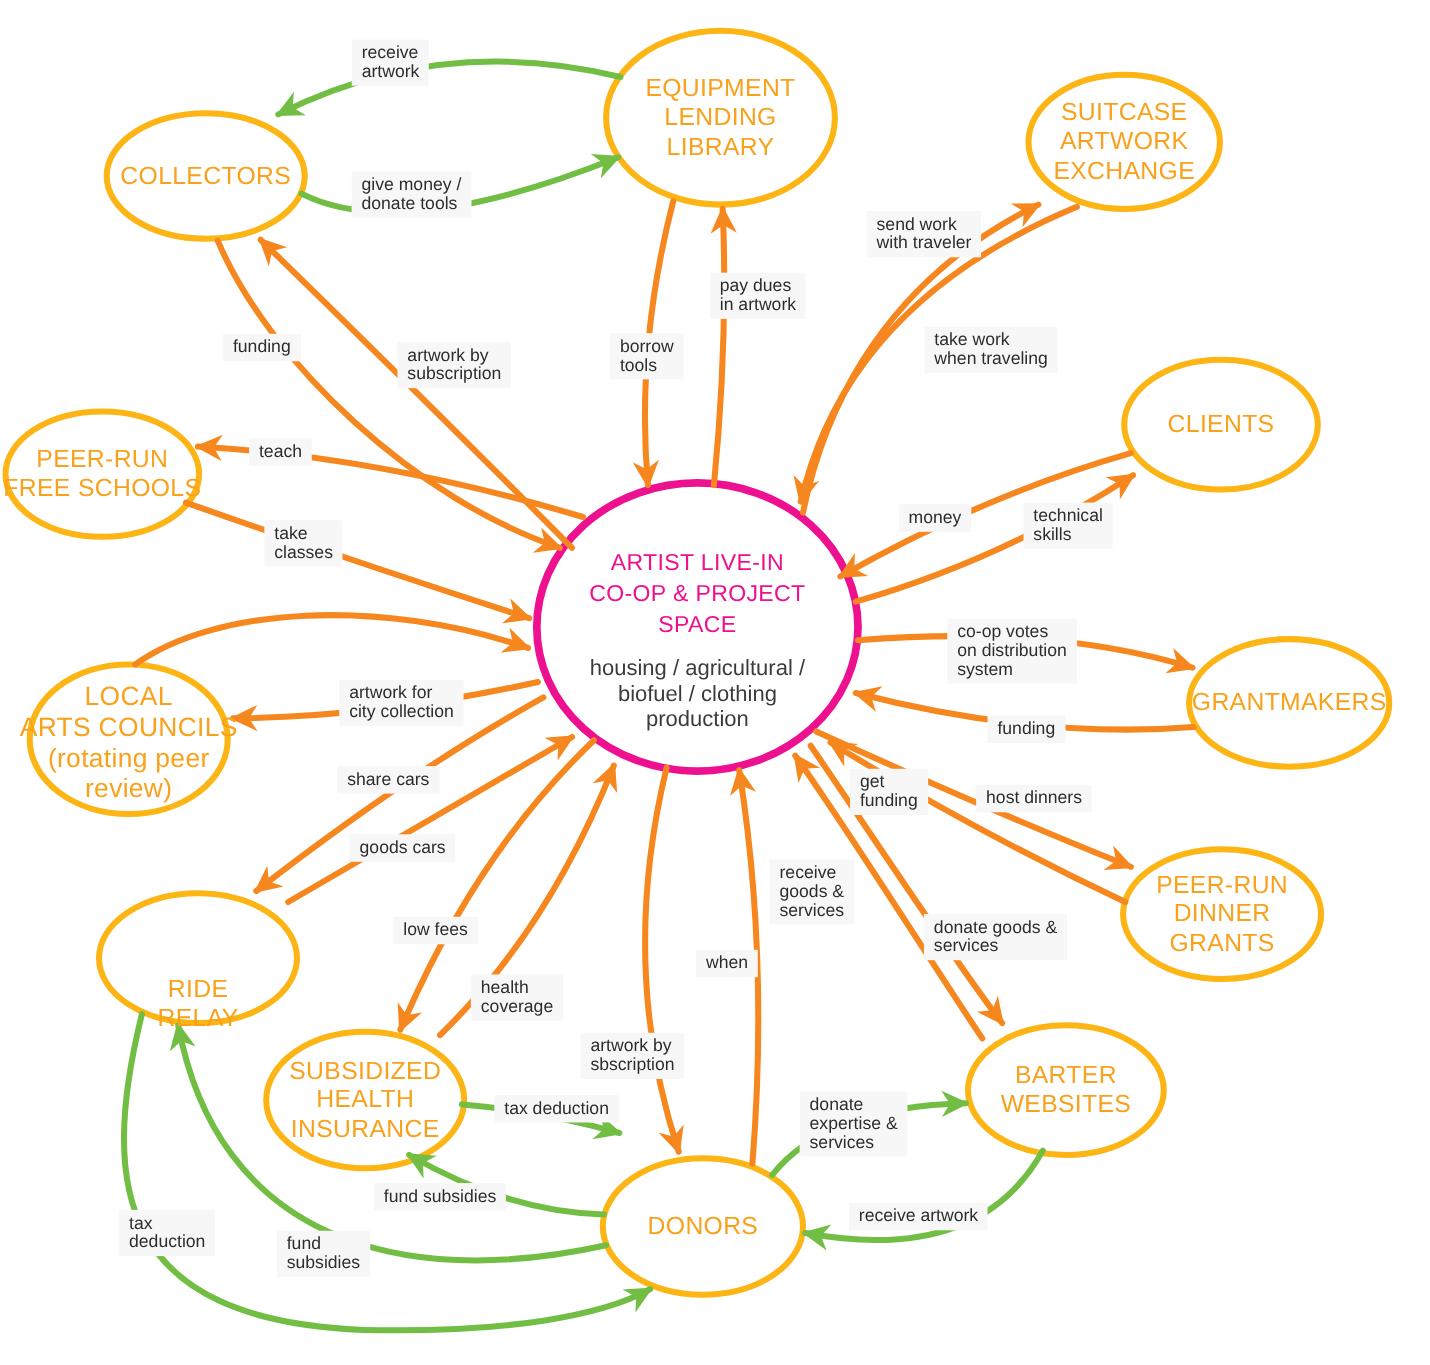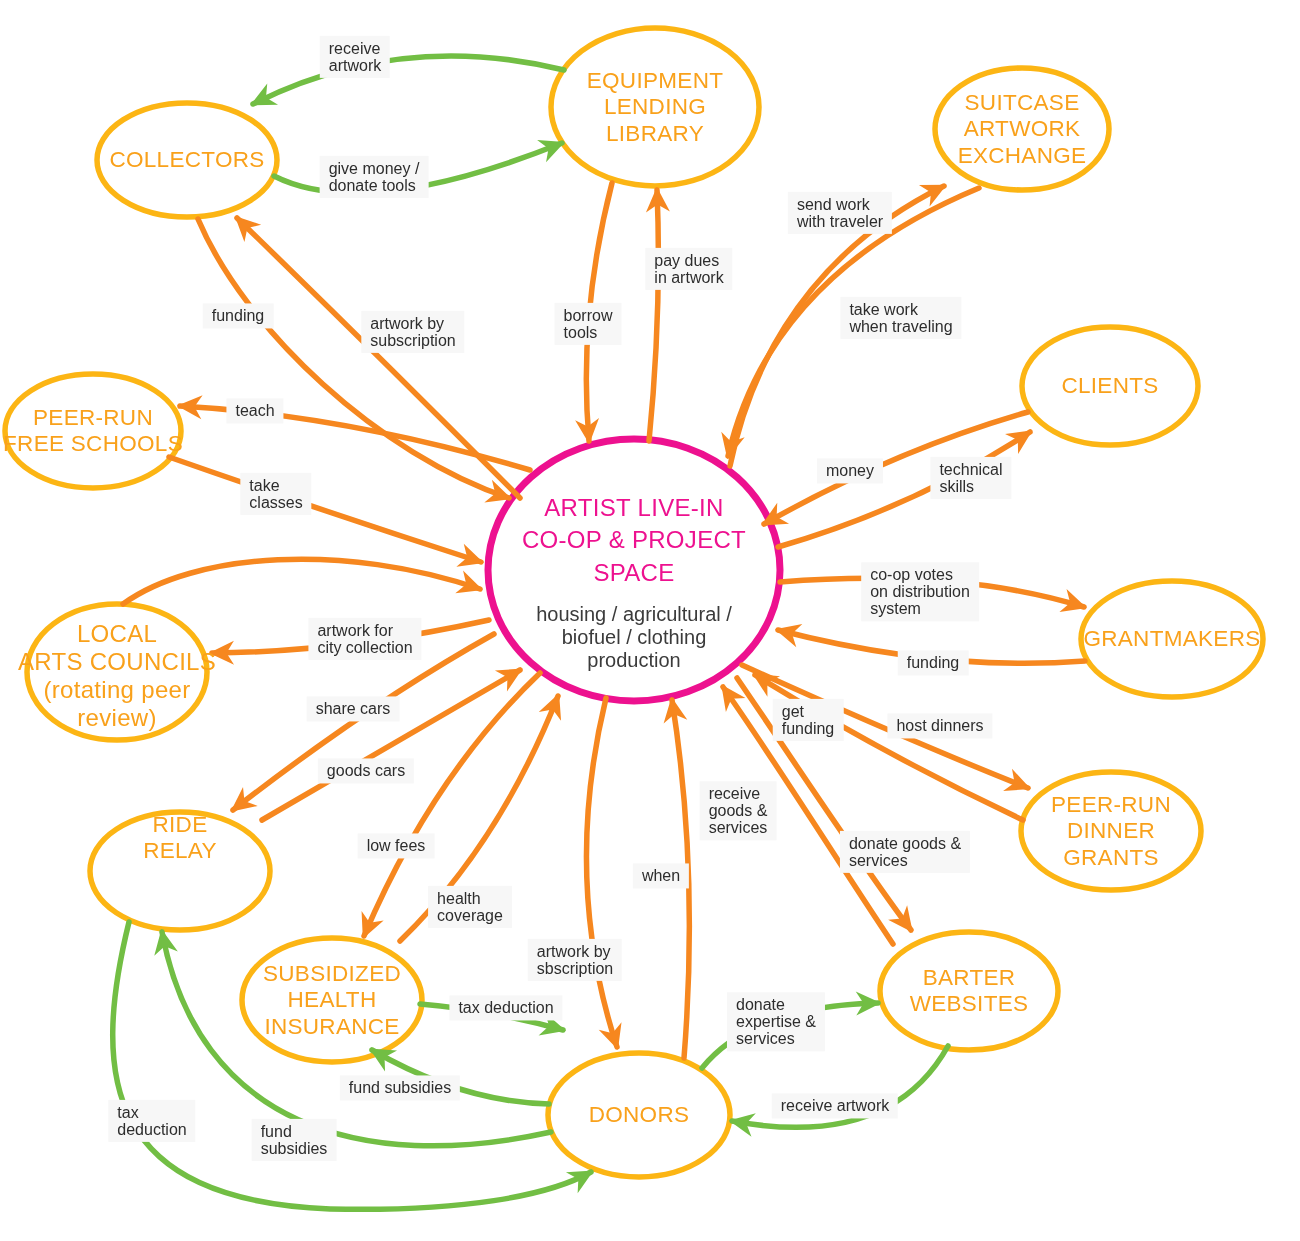--- a/index.html
+++ b/index.html
@@ -27,21 +27,21 @@
   .elabel{
     position:absolute;transform:translate(-50%,-50%);
     color:var(--label_text,#2d2d2d);background:var(--label_bg,#f7f7f7);
     font-size:16px;line-height:1.07;padding:4px 9px;white-space:pre-line;text-align:left;
   }
   .center-text{
     position:absolute;left:634px;top:582px;transform:translate(-50%,-50%);
     text-align:center;width:300px;
   }
   .center-title{
-    display:block;color:var(--center_text,#ED118F);font-size:24px;line-height:1.35;
+    display:block;color:var(--center_text,#ED118F);font-size:21px;line-height:1.35;
     white-space:pre-line;letter-spacing:.3px;
   }
   .center-subtitle{
     display:block;margin-top:14px;color:var(--subtitle_text,#3b3b3b);
     font-size:20px;line-height:1.15;white-space:pre-line;
   }
 </style>
 </head>
 <body>
 
@@ -116,21 +116,21 @@
   <div class="node-label" style="left:1110px;top:386px">CLIENTS</div>
   <div class="node-label" style="left:1172px;top:639px">GRANTMAKERS</div>
   <div class="node-label" style="left:1111px;top:831px">PEER-RUN
 DINNER GRANTS</div>
   <div class="node-label" style="left:969px;top:991px">BARTER
 WEBSITES</div>
   <div class="node-label" style="left:639px;top:1115px">DONORS</div>
   <div class="node-label" style="left:332px;top:1000px">SUBSIDIZED
 HEALTH
 INSURANCE</div>
-  <div class="node-label" style="left:180px;top:838px">RIDE
+  <div class="node-label" style="left:180px;top:913px">RIDE
 RELAY</div>
   <div class="node-label" style="left:117px;top:676px;font-size:24px">LOCAL
 ARTS COUNCILS
 (rotating peer
 review)</div>
   <div class="node-label" style="left:93px;top:431px">PEER-RUN
 FREE SCHOOLS</div>
 
   <div class="center-text">
     <span class="center-title">ARTIST LIVE-IN

